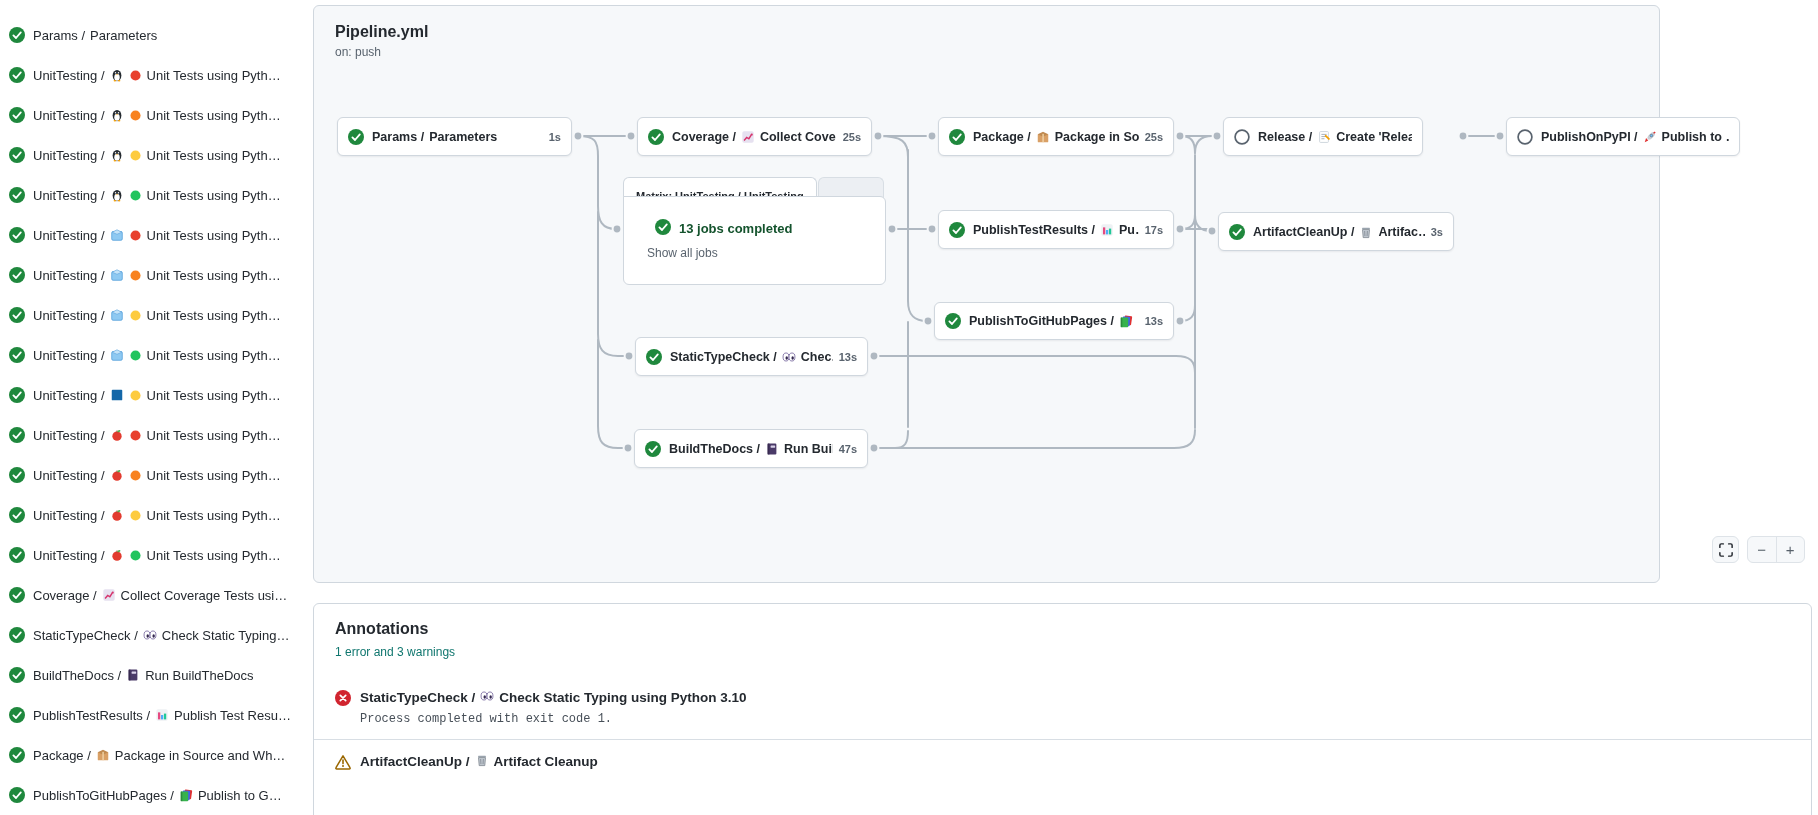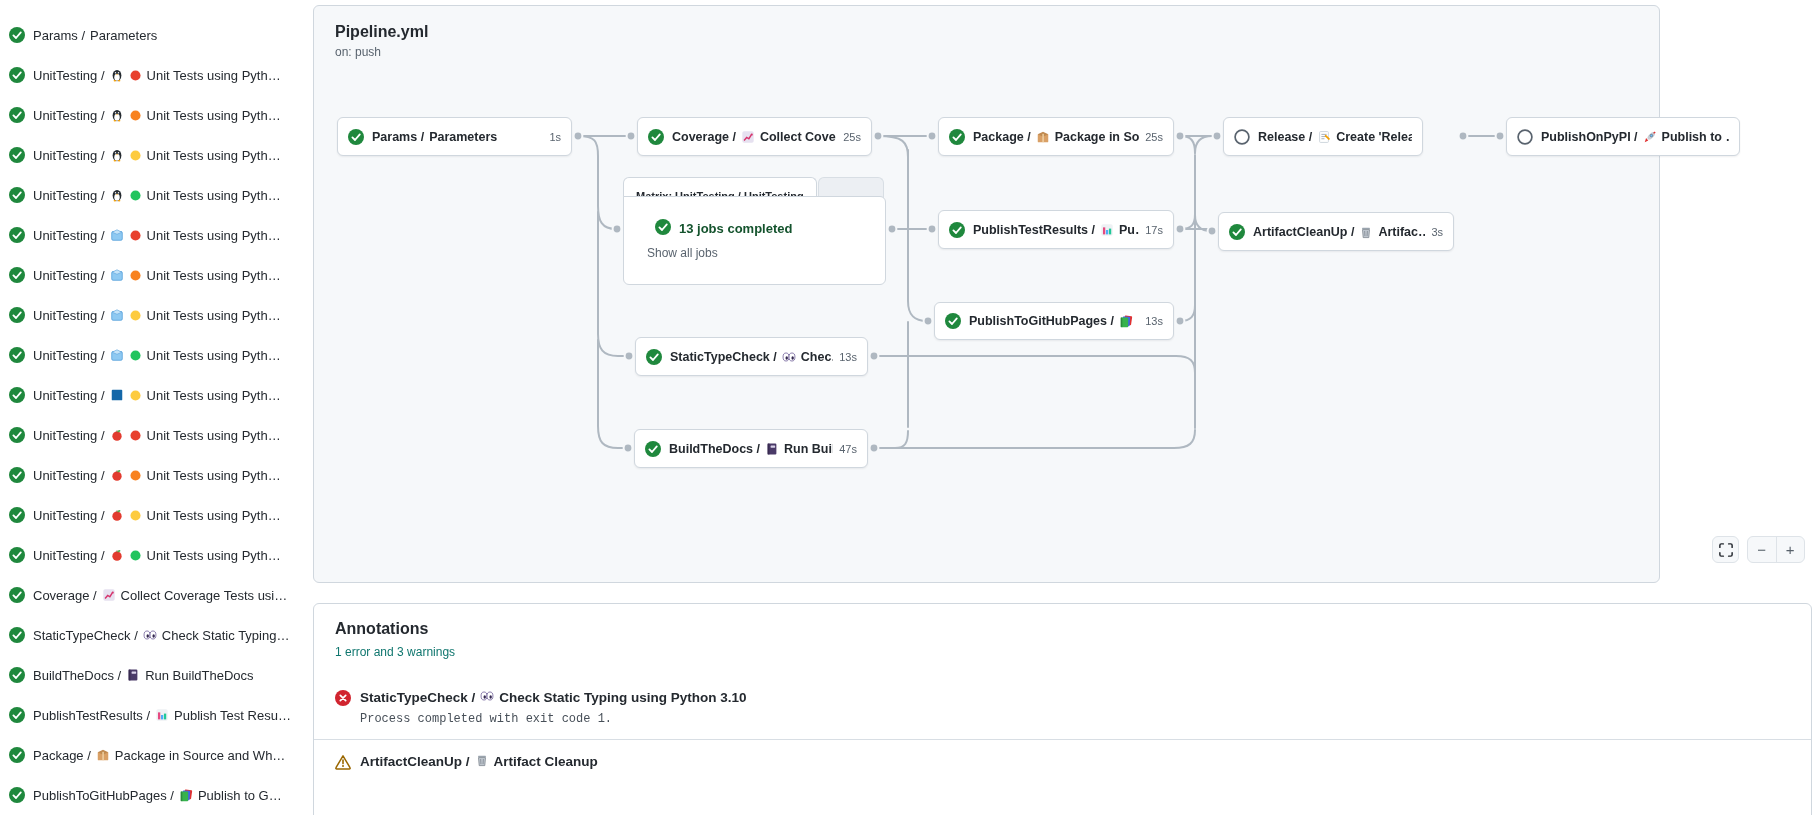--- a/index.html
+++ b/index.html
@@ -23,21 +23,21 @@
   .gc-title{position:absolute;left:21px;top:17px;font-size:16px;font-weight:700;color:#24292f;}
   .gc-sub{position:absolute;left:21px;top:39px;font-size:12px;color:#59636e;}
   
   svg.edges{position:absolute;left:0;top:0;pointer-events:none;z-index:2;}
   .gnode{position:absolute;z-index:3;background:#fff;border:1px solid #d0d7de;border-radius:6px;
     box-shadow:0 1px 2px rgba(31,35,40,.07);display:flex;align-items:center;box-sizing:border-box;
     padding:0 10px;cursor:pointer;}
   .gnode .st{flex:0 0 auto;display:flex;}
   .gnode .ttl{margin-left:8px;font-size:12.5px;font-weight:700;color:#24292f;white-space:nowrap;overflow:hidden;display:flex;align-items:center;gap:5px;flex:1 1 auto;}
   .gnode .ttl .ic{display:inline-flex;}
-  .gnode .dur{flex:0 0 auto;margin-left:6px;font-size:11px;color:#59636e;font-weight:400;}
+  .gnode .dur{flex:0 0 auto;margin-left:6px;font-size:11px;color:#59636e;font-weight:700;}
   
   .mx-ghost{position:absolute;z-index:2;background:#eceff3;border:1px solid #d8dee4;border-bottom:none;border-radius:6px 6px 0 0;}
   .mx-tab{position:absolute;z-index:3;background:#fff;border:1px solid #d0d7de;border-bottom:none;border-radius:6px 6px 0 0;
     box-sizing:border-box;display:flex;align-items:center;padding:0 12px;font-size:11px;font-weight:700;color:#24292f;white-space:nowrap;}
   .mx-body{position:absolute;z-index:3;background:#fff;border:1px solid #d0d7de;border-radius:0 6px 6px 6px;box-sizing:border-box;cursor:pointer;}
   .mx-row{position:absolute;left:23px;top:22px;display:flex;align-items:center;}
   .mx-row span{margin-left:8px;font-size:13px;font-weight:700;color:#14532d;}
   .mx-link{position:absolute;left:23px;top:49px;font-size:12px;color:#59636e;cursor:pointer;}
   
   .ctl-full{position:absolute;left:1399px;top:531px;width:27px;height:27px;background:#f6f8fa;border:1px solid #dee3e8;border-radius:6px;

